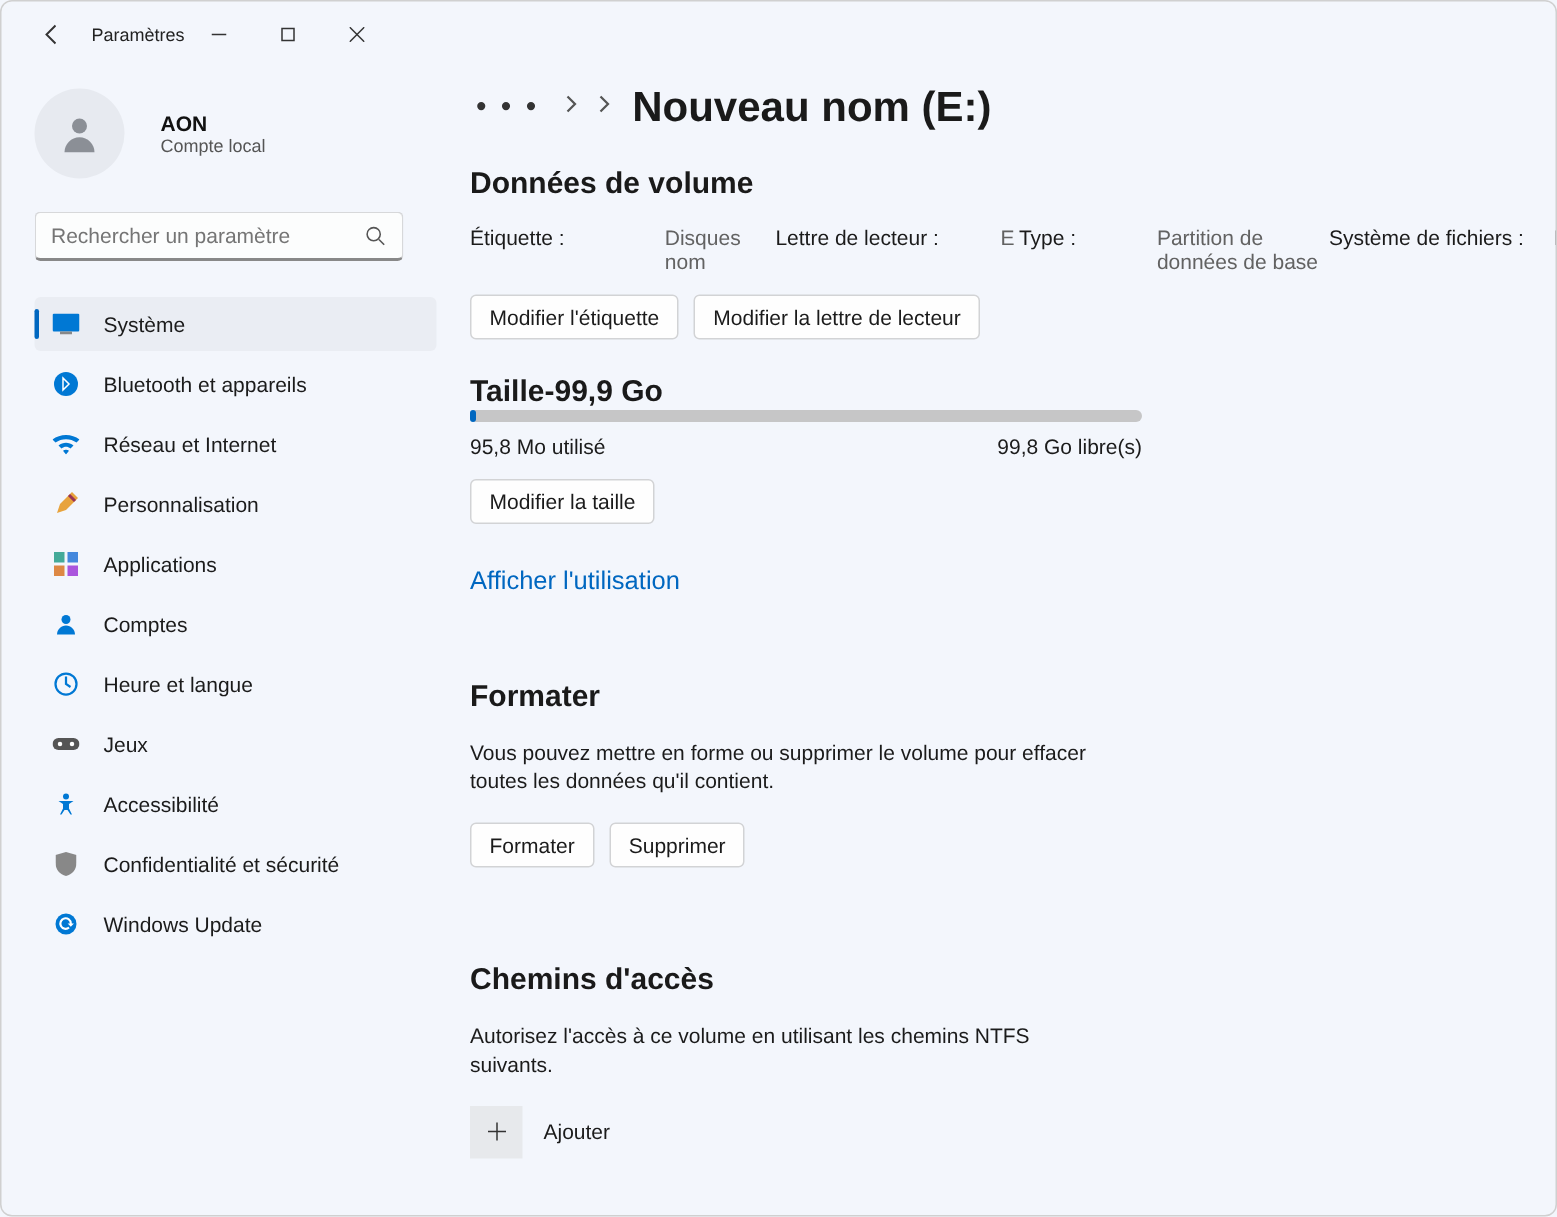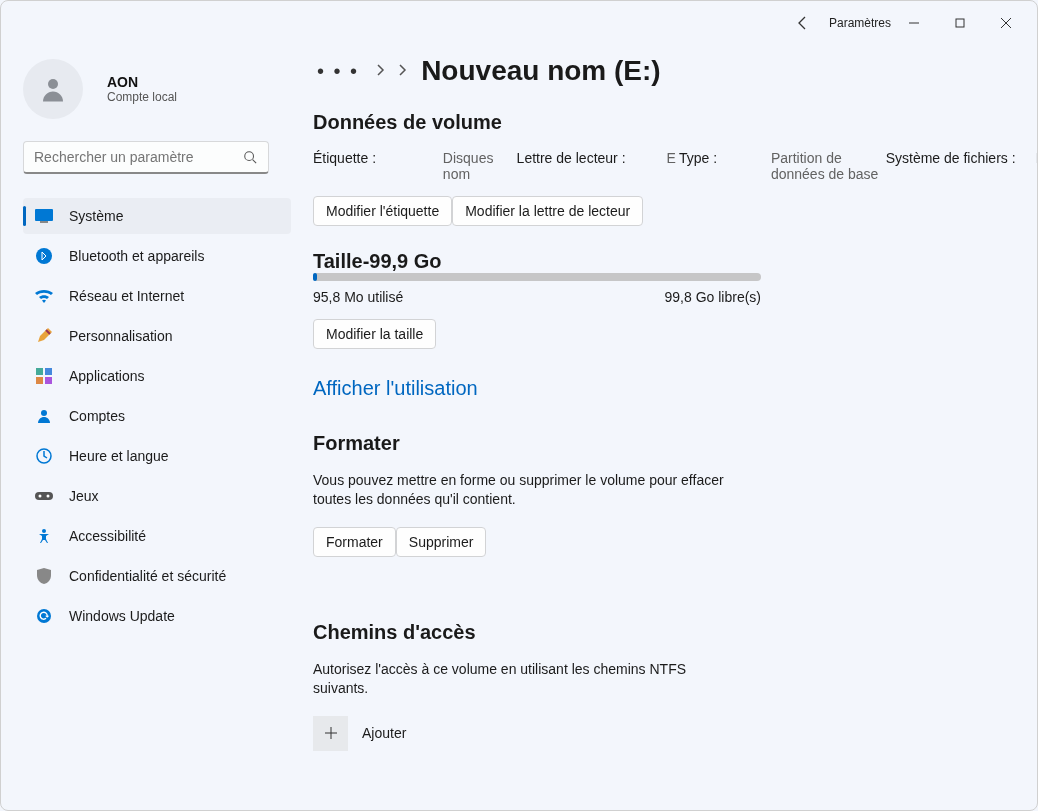--- a/index.html
+++ b/index.html
@@ -1,17 +1,17 @@
 <!DOCTYPE html>
 <html><head>
   <meta charset="utf-8">
   <style>
     * { margin: 0; padding: 0; box-sizing: border-box; font-family: "Segoe UI", -apple-system, sans-serif; }
     body { width: 1038px; height: 811px; background: #f3f6fc; overflow: hidden; border-radius: 8px; border: 1px solid #d0d0d0; }
-    .titlebar { height: 44px; display: flex; align-items: center; justify-content: flex-end; padding: 0 8px 0 24px; }
+    .titlebar { height: 44px; display: flex; align-items: center; justify-content: flex-start; padding: 0 8px 0 24px; }
     .titlebar-left { display: flex; align-items: center; gap: 16px; }
     .back-btn { width: 20px; height: 20px; display: flex; align-items: center; justify-content: center; color: #333; cursor: pointer; }
     .app-title { font-size: 12px; color: #222; }
     .window-controls { display: flex; gap: 0; }
     .win-ctrl { width: 46px; height: 32px; display: flex; align-items: center; justify-content: center; color: #333; cursor: pointer; }
     .win-ctrl svg { width: 10px; height: 10px; }
     .main-layout { display: flex; height: calc(100% - 44px); }
     .sidebar { width: 300px; padding: 0 10px 0 22px; }
     .user-block { display: flex; align-items: center; gap: 24px; margin: 14px 0 22px 0; }
     .avatar { width: 60px; height: 60px; border-radius: 50%; background: #e7eaf0; display: flex; align-items: center; justify-content: center; }
@@ -32,27 +32,27 @@
     .breadcrumb { display: flex; align-items: center; gap: 14px; margin-bottom: 24px; }
     .bc-more { font-size: 20px; color: #333; letter-spacing: 2px; cursor: pointer; padding: 0 4px;}
     .bc-sep { color: #555; }
     .bc-link { font-size: 28px; color: #5e5e5e; font-weight: 600; cursor: pointer; }
     .bc-current { font-size: 28px; font-weight: 600; color: #1a1a1a; }
     h2.section { font-size: 20px; font-weight: 600; color: #1a1a1a; margin-bottom: 16px; }
     .kv-table { display: flex; flex-direction: row; gap: 3px; margin-bottom: 14px; }
     .kv-row { display: flex; }
     .kv-key { width: 150px; font-size: 14px; color: #1b1b1b; }
     .kv-val { font-size: 14px; color: #626262; }
-    .btn-row { display: flex; margin-bottom: 24px; }
+    .btn-row { display: flex; gap: 10px; margin-bottom: 24px; }
     .btn { border: 1px solid #d2d3d5; background: #fefefe; border-radius: 4px; font-size: 14px; color: #1b1b1b; padding: 6px 12px; cursor: pointer; }
     .size-heading { font-size: 20px; font-weight: 600; color: #1a1a1a; }
     .progress-bar { width: 448px; height: 8px; background: #c6c6c7; border-radius: 4px; margin-bottom: 8px; }
     .progress-fill { height: 100%; width: 1%; background: #0067c0; border-radius: 4px; }
     .size-labels { display: flex; justify-content: space-between; width: 448px; font-size: 14px; color: #1b1b1b; margin-bottom: 14px; }
-    .link { color: #0067c0; font-size: 20px; cursor: pointer; text-decoration: none; margin-top: 4px; display: inline-block; margin-bottom: 32px;}
+    .link { color: #0067c0; font-size: 17px; cursor: pointer; text-decoration: none; margin-top: 4px; display: inline-block; margin-bottom: 56px;}
     .desc { font-size: 14px; color: #1b1b1b; margin-bottom: 18px; max-width: 430px; line-height: 1.35; }
     .add-row { display: flex; align-items: center; gap: 14px; margin-top: 4px;}
     .add-tile { width: 35px; height: 35px; background: #e7e9ec; display: flex; align-items: center; justify-content: center; cursor: pointer; }
     .add-label { font-size: 14px; color: #1b1b1b; }
     .spacer-lg { height: 40px; }
   </style>
 </head>
 <body>
 
 <div class="titlebar">

